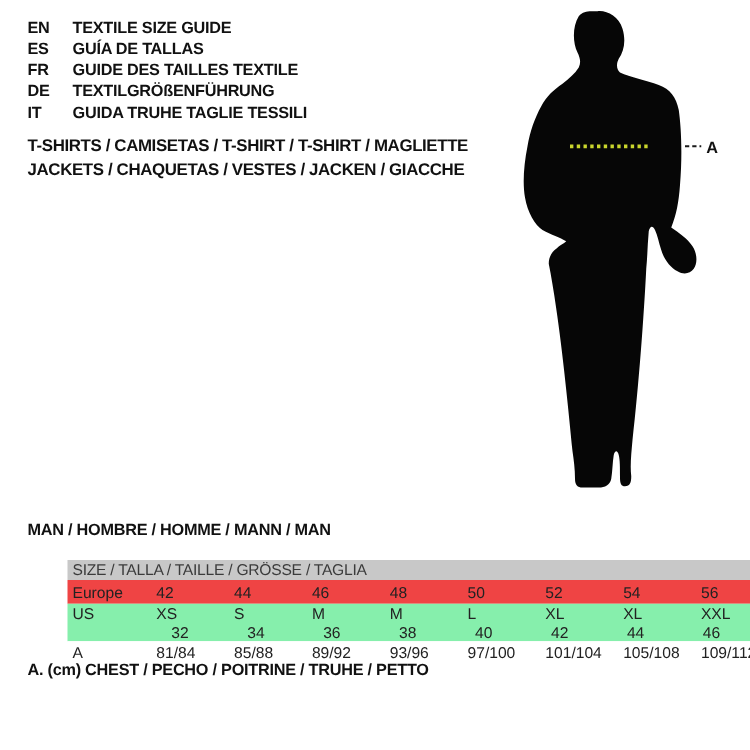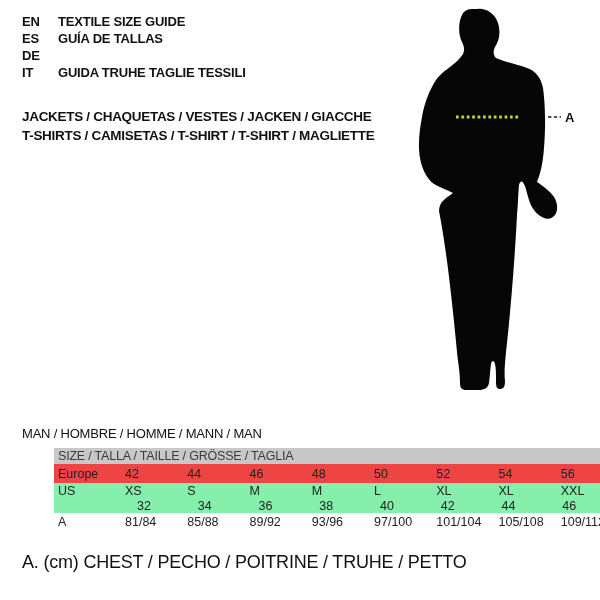--- a/index.html
+++ b/index.html
@@ -11,60 +11,65 @@
   
   .lang-block{position:absolute;left:22px;top:13px;}
   .lang-row{display:grid;grid-template-columns:36px auto;height:17px;line-height:17px;
     font-size:13px;font-weight:700;letter-spacing:-0.2px;}
   
   .garment-block{position:absolute;left:22px;top:108px;font-size:13.5px;font-weight:700;
     line-height:18.5px;letter-spacing:-0.3px;}
   
   .figure-wrap{position:absolute;left:400px;top:0;width:200px;height:400px;}
   
-  .section-title{position:absolute;left:22px;top:426px;font-size:13px;font-weight:400;letter-spacing:-0.2px;}
+  .section-title{position:absolute;left:22px;top:416px;font-size:13px;font-weight:700;letter-spacing:-0.2px;}
   
   .size-table{position:absolute;left:18px;top:448px;width:569px;font-size:12.5px;color:#222;margin-left:36px;}
   .t-header{background:#c8c8c8;color:#3b3b3b;height:16px;line-height:16px;padding-left:4px;
     font-size:12.5px;letter-spacing:-0.2px;}
   .t-row{display:flex;align-items:center;}
   .t-row .lbl{width:71px;padding-left:4px;text-align:left;box-sizing:border-box;}
   .t-row .cell{flex:1;}
   .row-europe{height:19px;background:#ef4444;}
   .band{background:#86efac;}
   .row-us{height:15px;}
   .row-num{height:15px;padding-left:12px;}
   .row-a{height:18px;background:#ffffff;}
   
-  .footnote{position:absolute;left:22px;top:552px;font-size:18px;font-weight:400;letter-spacing:-0.2px;}
+  .footnote{position:absolute;left:22px;top:528px;font-size:13px;font-weight:700;letter-spacing:-0.2px;}
 </style>
 </head>
 <body>
 
 <div class="lang-block">
   <div class="lang-row">
     <span>EN</span>
     <span>TEXTILE SIZE GUIDE</span>
   </div>
   <div class="lang-row">
     <span>ES</span>
     <span>GUÍA DE TALLAS</span>
   </div>
   <div class="lang-row">
+    <span>FR</span>
+    <span>GUIDE DES TAILLES TEXTILE</span>
+  </div>
+  <div class="lang-row">
     <span>DE</span>
+    <span>TEXTILGRÖßENFÜHRUNG</span>
   </div>
   <div class="lang-row">
     <span>IT</span>
     <span>GUIDA TRUHE TAGLIE TESSILI</span>
   </div>
 </div>
 
 <div class="garment-block">
+  <div>T-SHIRTS / CAMISETAS / T-SHIRT / T-SHIRT / MAGLIETTE</div>
   <div>JACKETS / CHAQUETAS / VESTES / JACKEN / GIACCHE</div>
-  <div>T-SHIRTS / CAMISETAS / T-SHIRT / T-SHIRT / MAGLIETTE</div>
 </div>
 
 <div class="figure-wrap">
   <svg width="200" height="400" viewBox="0 0 200 400" xmlns="http://www.w3.org/2000/svg">
     <path d="M78,9
              C85,8 95,13 98,23
              C101,33 99,41 95,47
              C93,51 93,55 96,58
              C104,62 117,64 127,68
              C136,71 141,78 143,88

